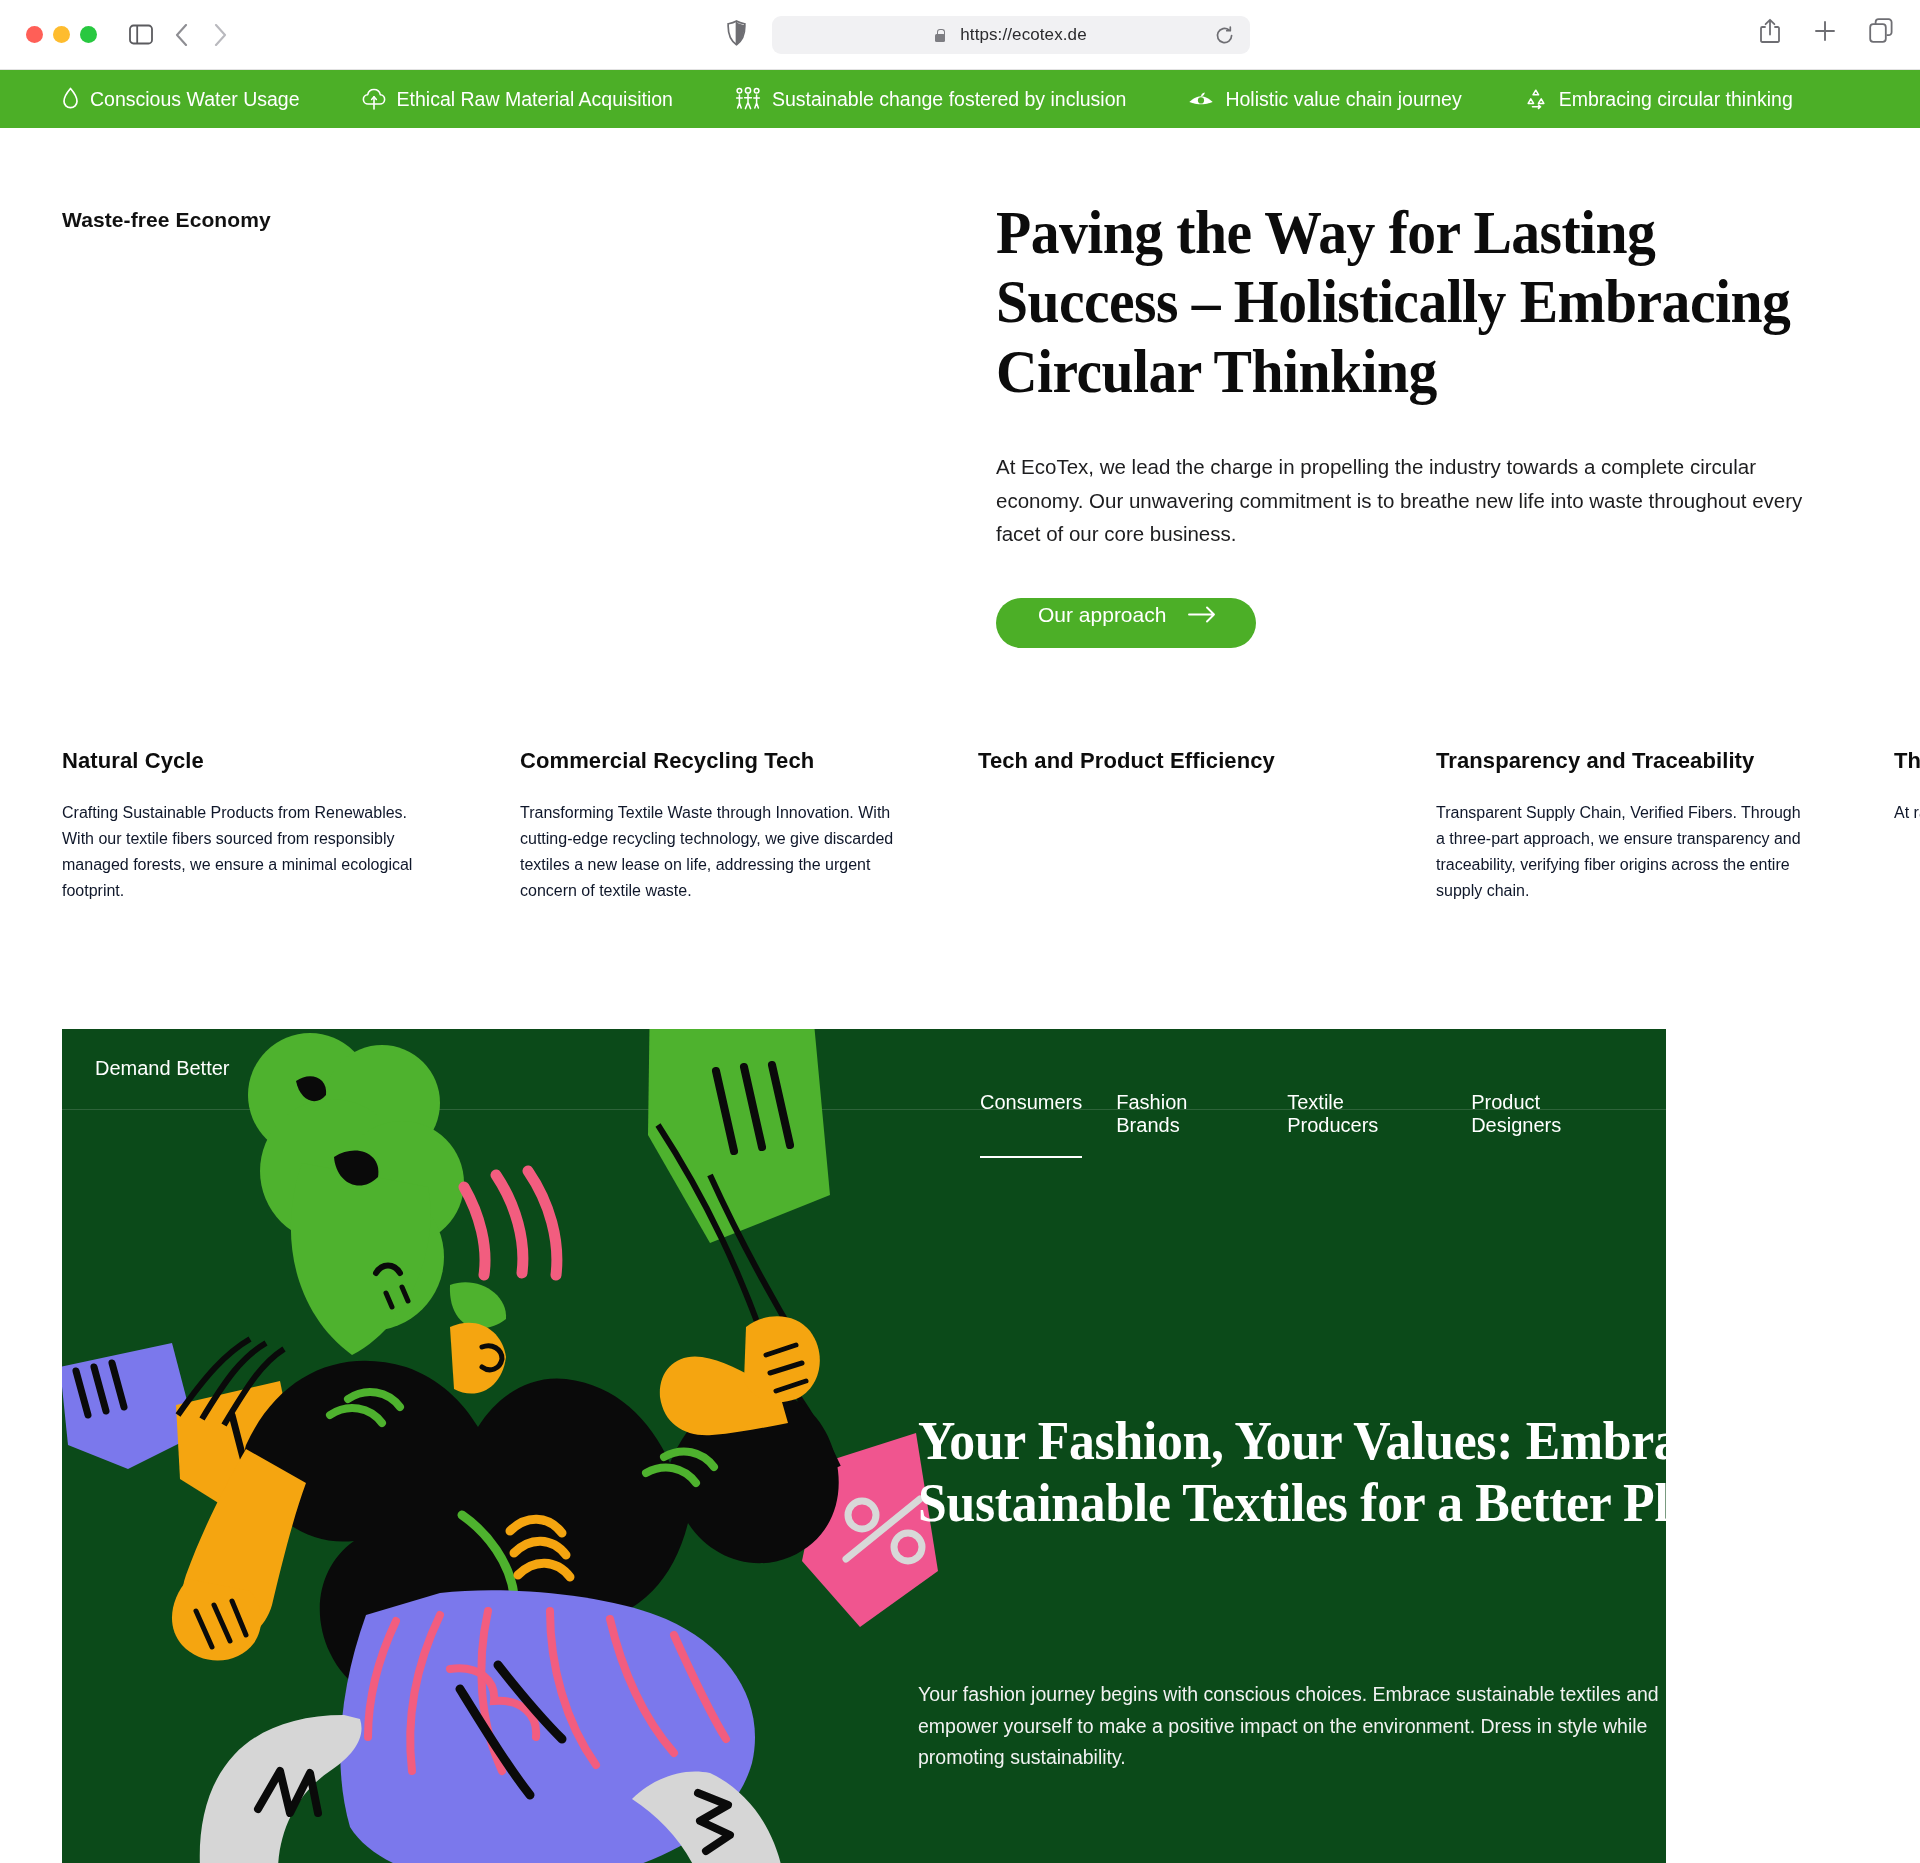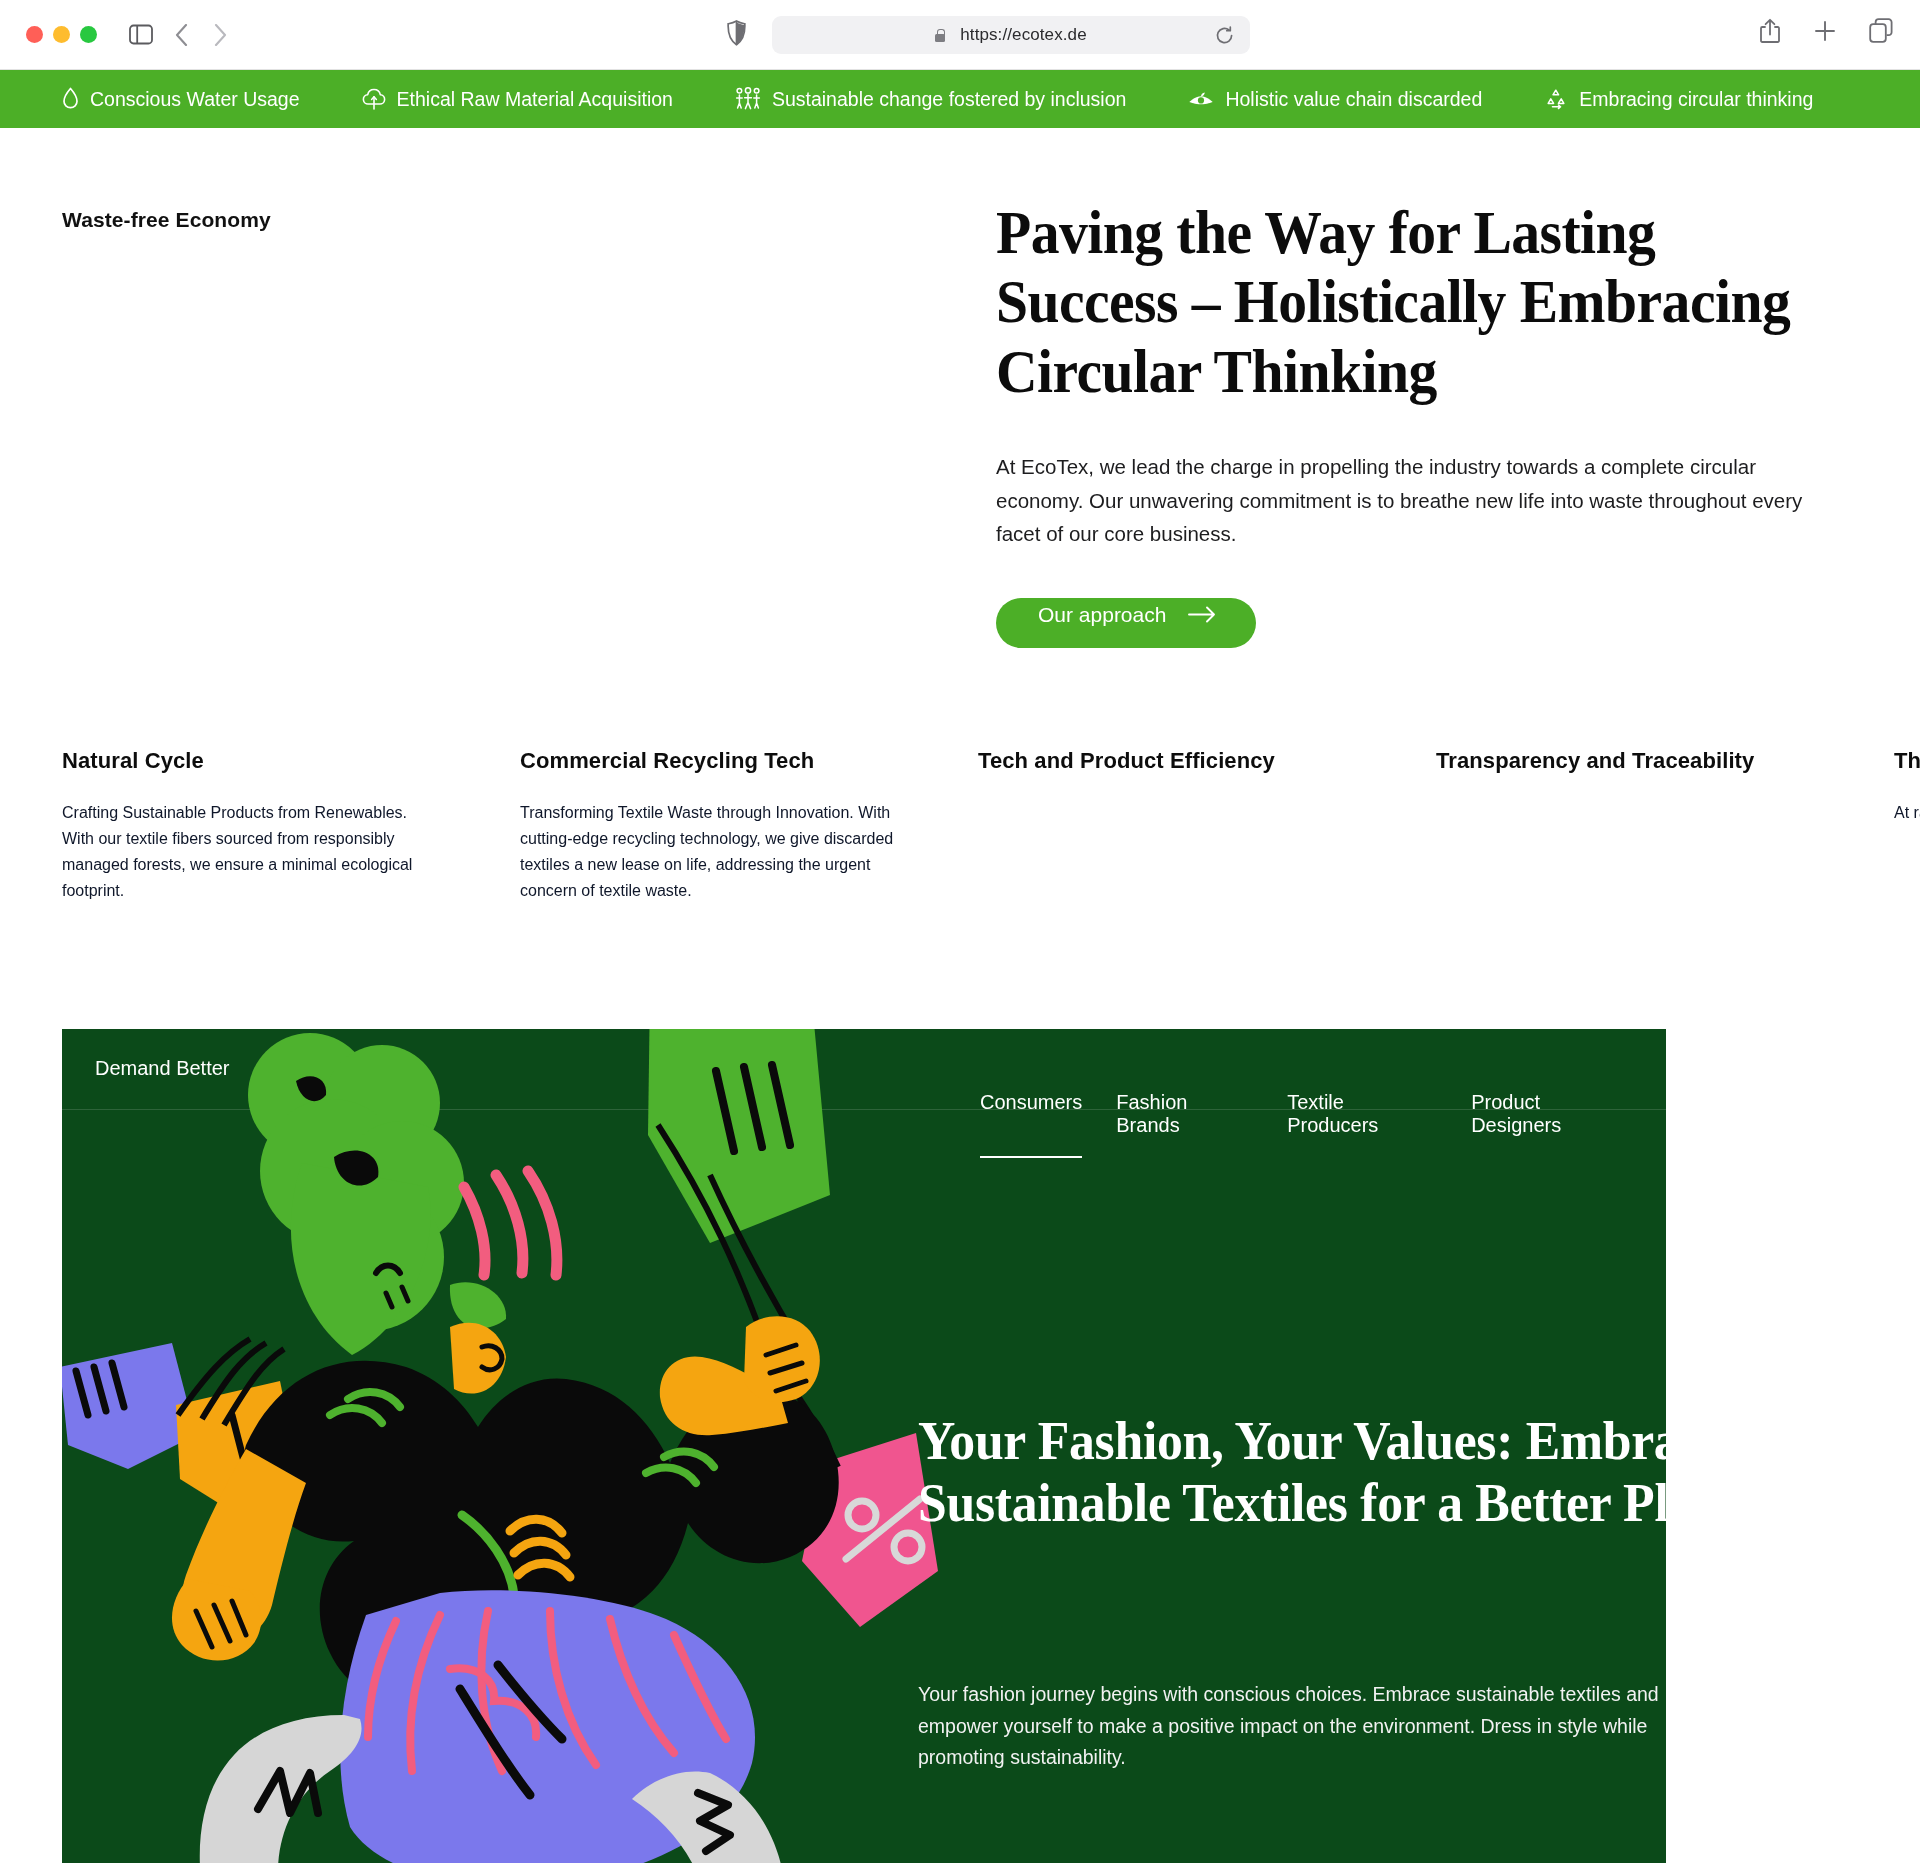--- a/index.html
+++ b/index.html
@@ -288,21 +288,21 @@
     </div>
 
     <div class="ticker-item">
       <span class="tico">
         <svg width="26" height="20" viewBox="0 0 26 20" fill="none">
           <path d="M13 5.2c5.4 0 10 4.3 11.6 5.8-1.4.6-5.6 2.2-11.6 2.2S2.8 11.6 1.4 11C3 9.5 7.6 5.2 13 5.2z" fill="#fff"></path>
           <circle cx="13" cy="9.4" r="3.1" fill="#4caf27"></circle>
           <path d="M13 5.4c0-2 1.6-3.8 3.8-4-.2 2.2-1.8 3.8-3.8 4z" fill="#fff"></path>
         </svg>
       </span>
-      <span>Holistic value chain discarded</span>
+      <span>Holistic value chain journey</span>
     </div>
 
     <div class="ticker-item">
       <span class="tico">
         <svg width="24" height="24" viewBox="0 0 24 24" fill="none">
           <path d="M11.8 3.2l2.8 4.6h-5.6l2.8-4.6z" stroke="#fff" stroke-width="1.5" stroke-linejoin="round"></path>
           <path d="M4.2 16.4l2.6-4.6 2.8 4.6H4.2z" stroke="#fff" stroke-width="1.5" stroke-linejoin="round"></path>
           <path d="M19.8 16.4l-2.6-4.6-2.8 4.6h5.4z" stroke="#fff" stroke-width="1.5" stroke-linejoin="round"></path>
           <path d="M8.4 19.8h8.2M16.6 19.8l-2.2 1.8M16.6 19.8l-2.2-1.8" stroke="#fff" stroke-width="1.4" stroke-linecap="round" stroke-linejoin="round"></path>
         </svg>
@@ -333,20 +333,21 @@
     </div>
     <div class="feat">
       <div class="feat-title">Commercial Recycling Tech</div>
       <div class="feat-body">Transforming Textile Waste through Innovation. With cutting-edge recycling technology, we give discarded textiles a new lease on life, addressing the urgent concern of textile waste.</div>
     </div>
     <div class="feat">
       <div class="feat-title">Tech and Product Efficiency</div>
     </div>
     <div class="feat">
       <div class="feat-title">Transparency and Traceability</div>
+      <div class="feat-body">Transparent Supply Chain, Verified Fibers. Through a three-part approach, we ensure transparency and traceability, verifying fiber origins across the entire supply chain.</div>
     </div>
     <div class="feat">
       <div class="feat-title">Th</div>
       <div class="feat-body">At ra re an us</div>
     </div>
   </div>
 
   <div class="panel">
     <div class="panel-bar"></div>
 

